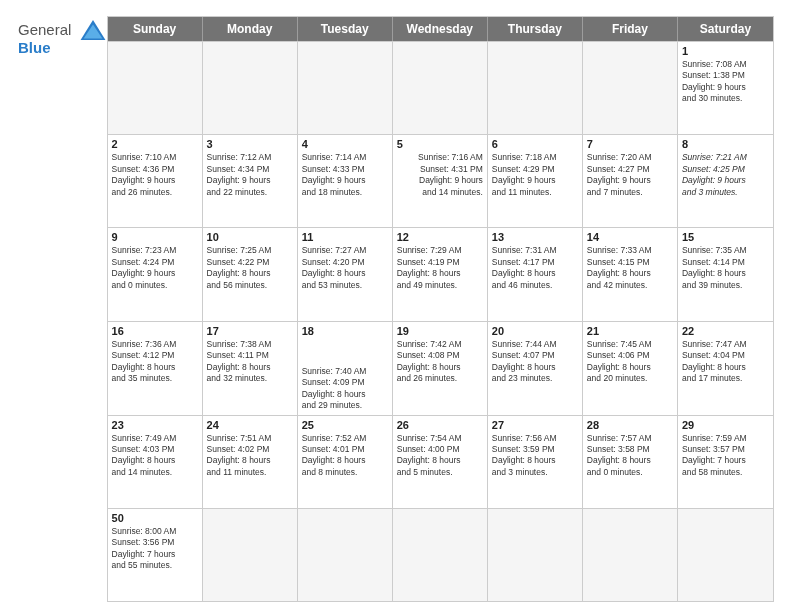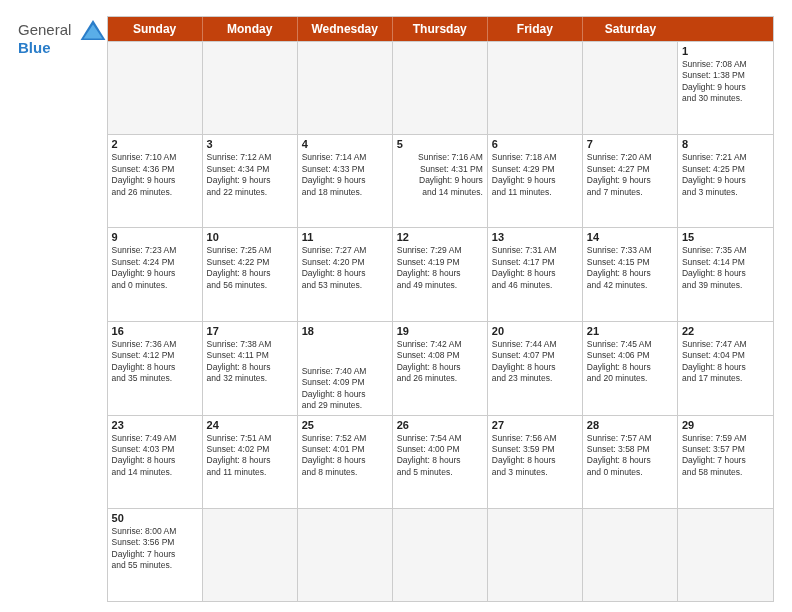--- a/index.html
+++ b/index.html
@@ -49,21 +49,21 @@
     }
     .calendar {
       flex: 1;
       display: flex;
       flex-direction: column;
       border: 1px solid #ccc;
     }
     .cal-header-row {
       display: grid;
       grid-template-columns: repeat(7, 1fr);
-      background: #c2410c;
+      background: #737373;
     }
     .cal-header-cell {
       color: #fff;
       font-size: 12px;
       font-weight: bold;
       text-align: center;
       padding: 5px 2px;
       border-right: 1px solid rgba(255,255,255,0.3);
     }
     .cal-header-cell:last-child { border-right: none; }
@@ -122,20 +122,21 @@
     <div class="title-block">
       <div class="month-title"></div>
       <div class="location"></div>
     </div>
   </div>
 
   <div class="calendar">
     <div class="cal-header-row">
         <div class="cal-header-cell">Sunday</div>
         <div class="cal-header-cell">Monday</div>
+        <div class="cal-header-cell">Tuesday</div>
         <div class="cal-header-cell">Wednesday</div>
         <div class="cal-header-cell">Thursday</div>
         <div class="cal-header-cell">Friday</div>
         <div class="cal-header-cell">Saturday</div>
       </div>
     <div class="cal-body">
         <div class="cal-row">
           <div class="cal-cell empty"></div>
           <div class="cal-cell empty"></div>
           <div class="cal-cell empty"></div>
@@ -188,21 +189,21 @@
           </div>
           <div class="cal-cell">
             <span class="day-number">7</span>
             <div class="day-info" style="white-space: pre-line;">Sunrise: 7:20 AM
 Sunset: 4:27 PM
 Daylight: 9 hours
 and 7 minutes.</div>
           </div>
           <div class="cal-cell">
             <span class="day-number">8</span>
-            <div class="day-info" style="white-space: pre-line;">Sunrise: 7:21 AM
+            <div class="day-info" style="white-space: pre-line; font-style: italic;">Sunrise: 7:21 AM
 Sunset: 4:25 PM
 Daylight: 9 hours
 and 3 minutes.</div>
           </div>
         </div>
         <div class="cal-row">
           <div class="cal-cell">
             <span class="day-number">9</span>
             <div class="day-info" style="white-space: pre-line;">Sunrise: 7:23 AM
 Sunset: 4:24 PM

